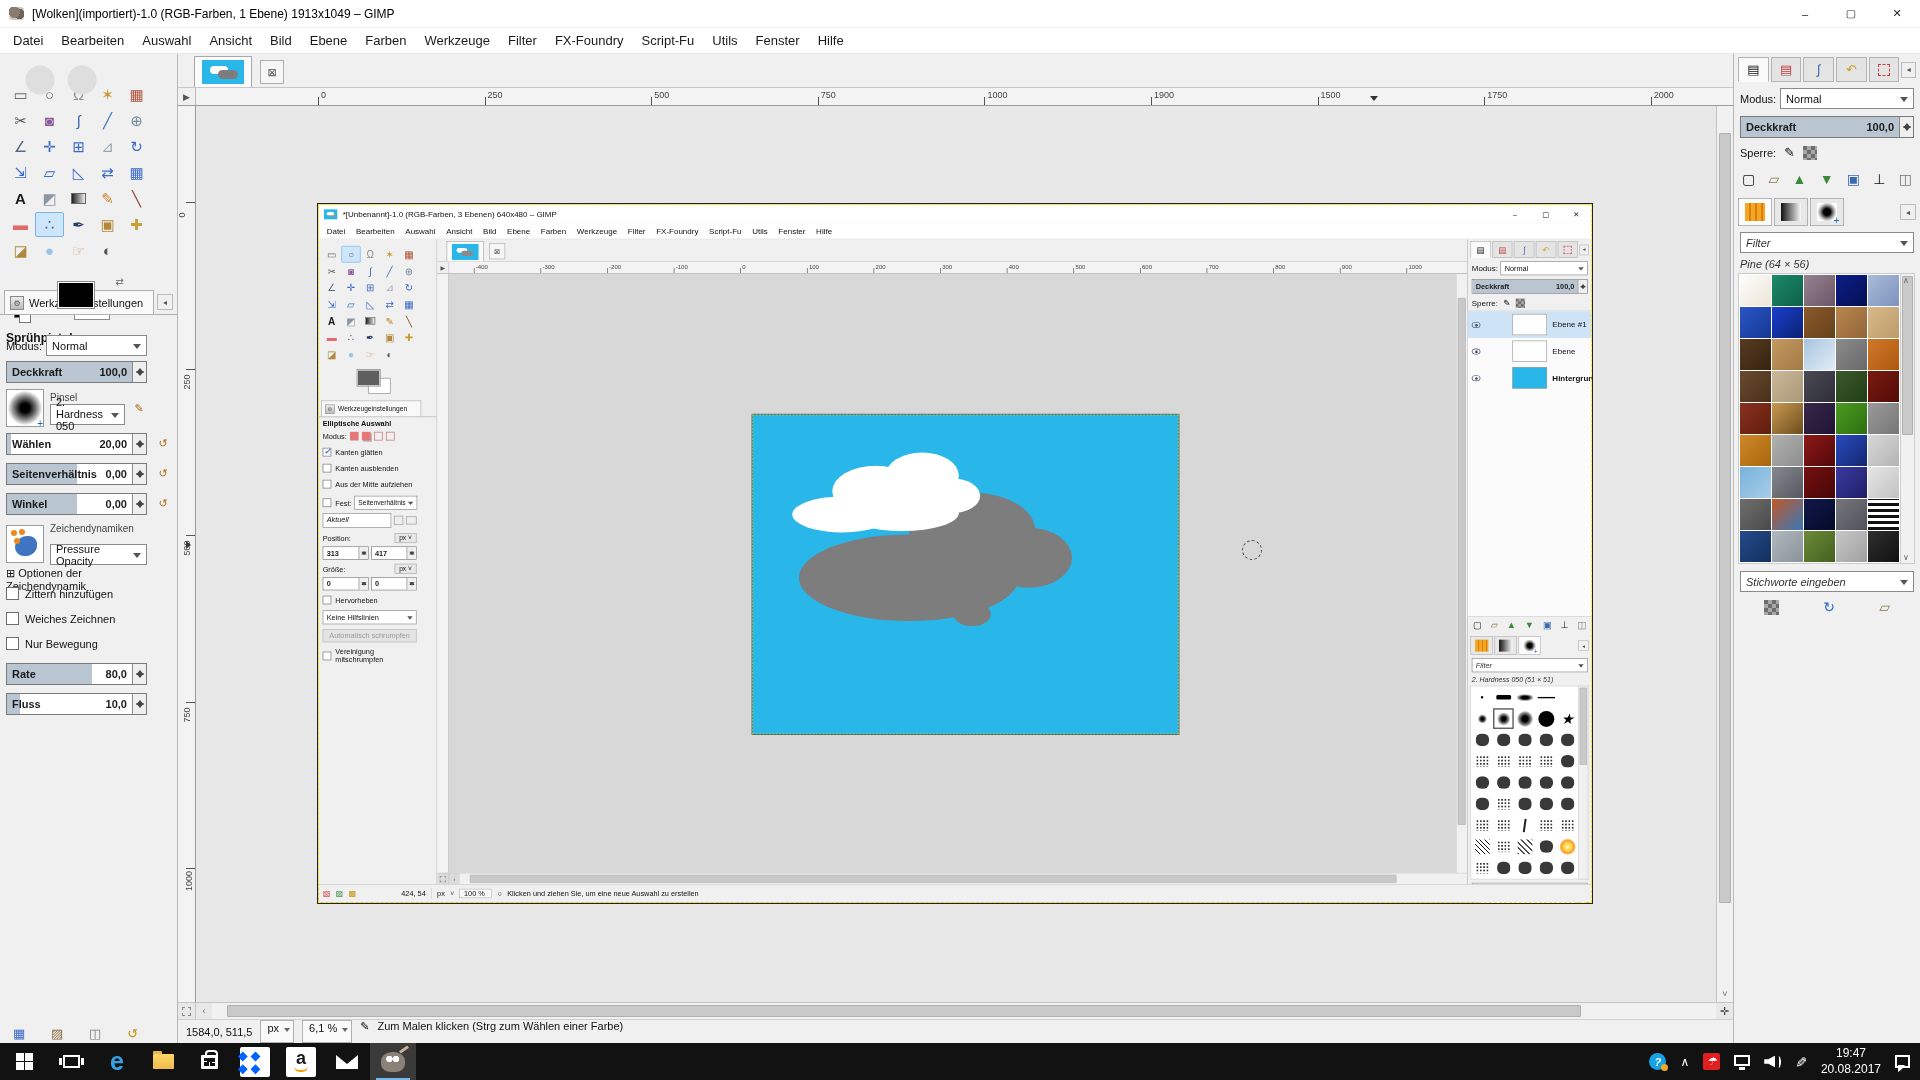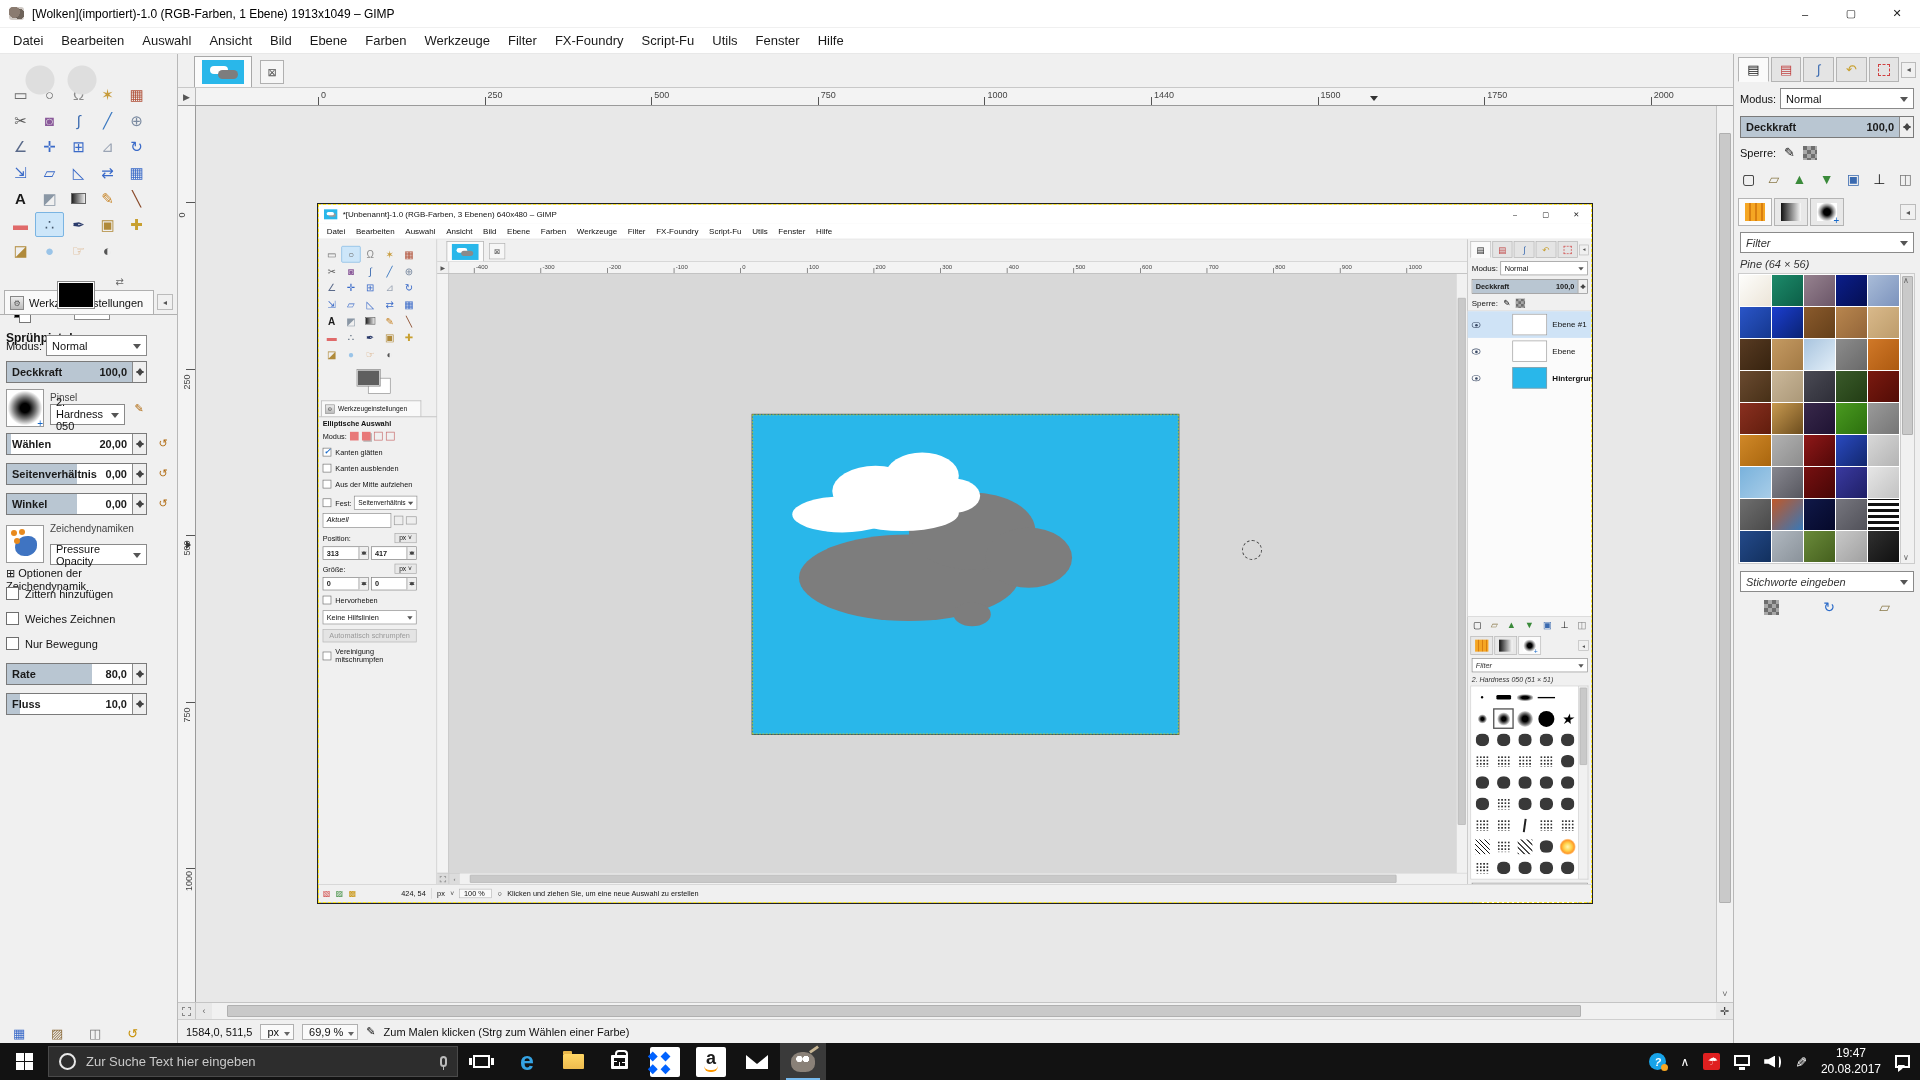--- a/index.html
+++ b/index.html
@@ -72,21 +72,21 @@
 .corner{width:18px;height:100%;background:#f0f0f0;border-right:1px solid #b8b8b8;font-size:9px;display:flex;align-items:center;justify-content:center;color:#555}
 .rtrack{position:relative;flex:1;background:#f3f3f3;overflow:hidden}
 #canvasbody{flex:1;display:flex;min-height:0}
 #vruler{width:18px;background:#f3f3f3;border-right:1px solid #9a9a9a;position:relative;overflow:hidden}
 #vruler span{position:absolute;left:1px;font-size:9px;color:#444;transform:rotate(-90deg);transform-origin:center}
 #viewport{flex:1;position:relative;overflow:hidden;background:#e8e8e8}
 #vscroll{width:17px;border-left:1px solid #c4c4c4;position:relative}
 #hscrollrow{height:17px;border-top:1px solid #c4c4c4;display:flex}
 #hscrollrow .qm{width:18px;border-right:1px solid #c4c4c4;display:flex;align-items:center;justify-content:center}
 #hscrollrow .qm i{width:9px;height:9px;border:1px dashed #888}
-#statusbar{height:24px;background:#f0f0f0;border-top:1px solid #cfcfcf;display:flex;align-items:center;font-size:11px;gap:8px;padding-left:8px}
+#statusbar{height:24px;background:#f0f0f0;border-top:1px solid #cfcfcf;display:flex;font-size:11px;gap:8px;padding-left:8px}
 #statusbar .seg{display:flex;align-items:center;gap:4px}
 #statusbar .ddl{border:1px solid #b0b0b0;background:#fafafa;padding:1px 14px 1px 6px;position:relative}
 #statusbar .ddl::after{content:"";position:absolute;right:3px;top:7px;border:3px solid transparent;border-top:4px solid #666}
 
 #image{position:absolute;left:122px;top:98px;width:1274px;height:699px;background:#fff;overflow:hidden;box-shadow:0 0 0 1px #222}
 #image::after{content:"";position:absolute;inset:0;border:1px dashed #ffe71a;pointer-events:none;z-index:60}
 .mkh{position:absolute;bottom:0;width:0;height:0;border:4px solid transparent;border-top:5px solid #333}
 .mkv{position:absolute;right:0;width:0;height:0;border:4px solid transparent;border-left:5px solid #333}
 
 #iw{position:absolute;left:0;top:0;width:1913px;height:1049px;transform:scale(.66614);transform-origin:0 0;background:#f0f0f0;border:1px solid #a0a6ae;font-size:12px}
@@ -378,21 +378,21 @@
     <span class="rnum" style="left: 125px;">0</span>
         <i style="position: absolute; bottom: 0px; top: 9px; width: 1px; background: rgb(85, 85, 85); left: 122px;"></i>
         <span class="rnum" style="left: 291.6px;">250</span>
         <i style="position: absolute; bottom: 0px; top: 9px; width: 1px; background: rgb(85, 85, 85); left: 288.6px;"></i>
         <span class="rnum" style="left: 458.2px;">500</span>
         <i style="position: absolute; bottom: 0px; top: 9px; width: 1px; background: rgb(85, 85, 85); left: 455.2px;"></i>
         <span class="rnum" style="left: 624.8px;">750</span>
         <i style="position: absolute; bottom: 0px; top: 9px; width: 1px; background: rgb(85, 85, 85); left: 621.8px;"></i>
         <span class="rnum" style="left: 791.4px;">1000</span>
         <i style="position: absolute; bottom: 0px; top: 9px; width: 1px; background: rgb(85, 85, 85); left: 788.4px;"></i>
-        <span class="rnum" style="left: 958px;">1440</span>
+        <span class="rnum" style="left: 958px;">1900</span>
         <i style="position: absolute; bottom: 0px; top: 9px; width: 1px; background: rgb(85, 85, 85); left: 955px;"></i>
         <span class="rnum" style="left: 1124.6px;">1500</span>
         <i style="position: absolute; bottom: 0px; top: 9px; width: 1px; background: rgb(85, 85, 85); left: 1121.6px;"></i>
         <span class="rnum" style="left: 1291.2px;">1750</span>
         <i style="position: absolute; bottom: 0px; top: 9px; width: 1px; background: rgb(85, 85, 85); left: 1288.2px;"></i>
         <span class="rnum" style="left: 1457.8px;">2000</span>
         <i style="position: absolute; bottom: 0px; top: 9px; width: 1px; background: rgb(85, 85, 85); left: 1454.8px;"></i>
       </div>
   </div>
   <div id="canvasbody">
@@ -894,21 +894,21 @@
       </div>
     <div style="width:16px;display:flex;align-items:center;justify-content:center;font-size:9px;color:#666">‹</div>
     <div class="scroll" style="flex:1;position:relative">
         <div class="thumb" style="position:absolute;top:2px;bottom:2px;left:1%;width:90%"></div>
       </div>
     <div style="width:17px;display:flex;align-items:center;justify-content:center;font-size:11px;color:#444">✛</div>
   </div>
   <div id="statusbar">
     <span class="seg">1584,0, 511,5</span>
     <span class="ddl"><span>px</span></span>
-    <span class="ddl"><span>69,9 %</span></span>
+    <span class="ddl"><span>6,1 %</span></span>
     <span>✎</span>
     <span>Zum Malen klicken (Strg zum Wählen einer Farbe)</span>
   </div>
 </div>
 
 <div id="rightdock">
   <div class="docktabs">
     <div class="dtab on">▤</div>
     <div class="dtab" style="color:#c04040">▤</div>
     <div class="dtab" style="color:#3a6ab0">∫</div>
@@ -1026,25 +1026,20 @@
 
 <div id="taskbar">
   <div id="startbtn">
       <div class="wl">
         <i></i>
         <i></i>
         <i></i>
         <i></i>
       </div>
     </div>
-  <div id="searchbox">
-    <div class="ring"></div>
-    <span>Zur Suche Text hier eingeben</span>
-    <div class="mic"></div>
-  </div>
   <div id="tbapps" style="display:flex">
       <div class="tbapp">
         <i class="i-tv"></i>
       </div>
       <div class="tbapp">
         <span class="i-edge">e</span>
       </div>
       <div class="tbapp">
         <i class="i-folder"></i>
       </div>

